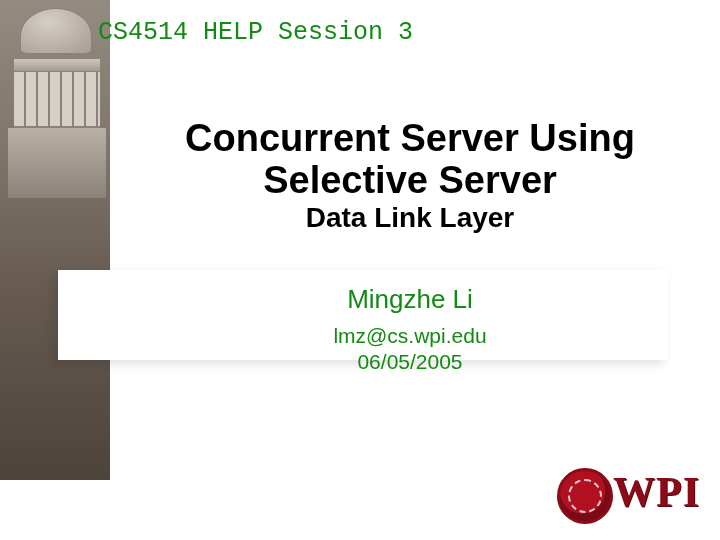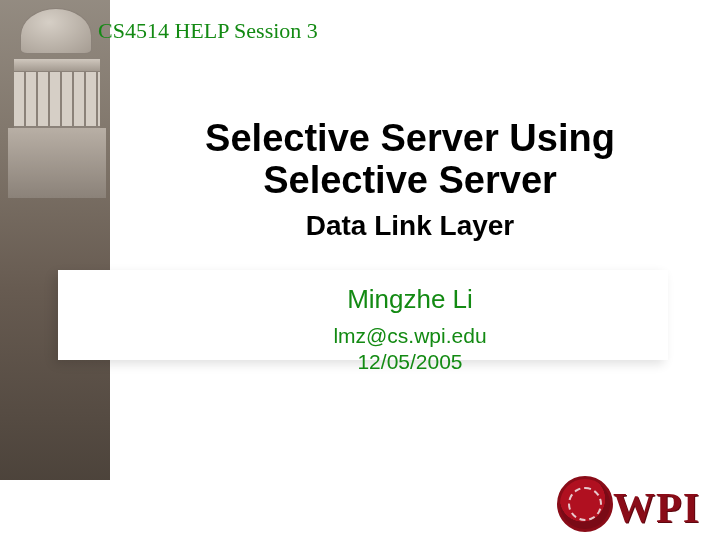--- a/index.html
+++ b/index.html
@@ -54,46 +54,46 @@
   .white-panel {
     position: absolute;
     left: 58px; top: 270px;
     width: 610px; height: 90px;
     background: #ffffff;
     box-shadow: -4px 4px 10px rgba(0,0,0,0.12);
   }
   .session-label {
     position: absolute;
     left: 98px; top: 18px;
-    font-family: Liberation Serif, serif;
-    font-size: 22px;
+    font-family: Liberation Mono, monospace;
+    font-size: 25px;
     color: #138a13;
   }
   .title-block {
     position: absolute;
     top: 118px; left: 120px; right: 20px;
     text-align: center;
     color: #000;
   }
   .title-line1 { font-size: 38px; font-weight: bold; line-height: 1.1; }
   .title-line2 { font-size: 38px; font-weight: bold; line-height: 1.1; }
-  .subtitle   { font-size: 28px; font-weight: bold; margin-top: 8px; }
+  .subtitle   { font-size: 28px; font-weight: bold; margin-top: 0; }
   .presenter-block {
     position: absolute;
     top: 284px; left: 120px; right: 20px;
     text-align: center;
     color: #138a13;
   }
   .presenter-name  { font-size: 26px; }
   .presenter-email { font-size: 21px; margin-top: 9px; }
   .presenter-date  { font-size: 21px; margin-top: 2px; }
   .logo-wrap {
     position: absolute;
-    right: 20px; bottom: 8px;
-    display: flex; align-items: flex-end; 
+    right: 20px; bottom: 16px;
+    display: flex; align-items: flex-start; 
   }
   .seal {
     width: 56px; height: 56px;
     border-radius: 50%;
     background: radial-gradient(circle at 45% 40%, #b01020 0 55%, #7a0a16 56% 100%);
     border: 3px solid #8a0c18;
     position: relative;
   }
   .seal::after {
     content: "";
@@ -119,27 +119,27 @@
   <div class="rail"></div>
   <div class="cols"></div>
   <div class="base"></div>
 </div>
 
 <div class="white-panel"></div>
 
 <div class="session-label">CS4514 HELP Session 3</div>
 
 <div class="title-block">
-  <div class="title-line1">Selective Server Using</div>
+  <div class="title-line1">Concurrent Server Using</div>
   <div class="title-line2">Selective Server</div>
   <div class="subtitle">Data Link Layer</div>
 </div>
 
 <div class="presenter-block">
   <div class="presenter-name">Mingzhe Li</div>
   <div class="presenter-email">lmz@cs.wpi.edu</div>
-  <div class="presenter-date">12/05/2005</div>
+  <div class="presenter-date">06/05/2005</div>
 </div>
 
 <div class="logo-wrap">
   <div class="seal" aria-label="Worcester Polytechnic Institute seal"></div>
   <div class="wpi-text">WPI</div>
 </div>
 
 </body></html>

